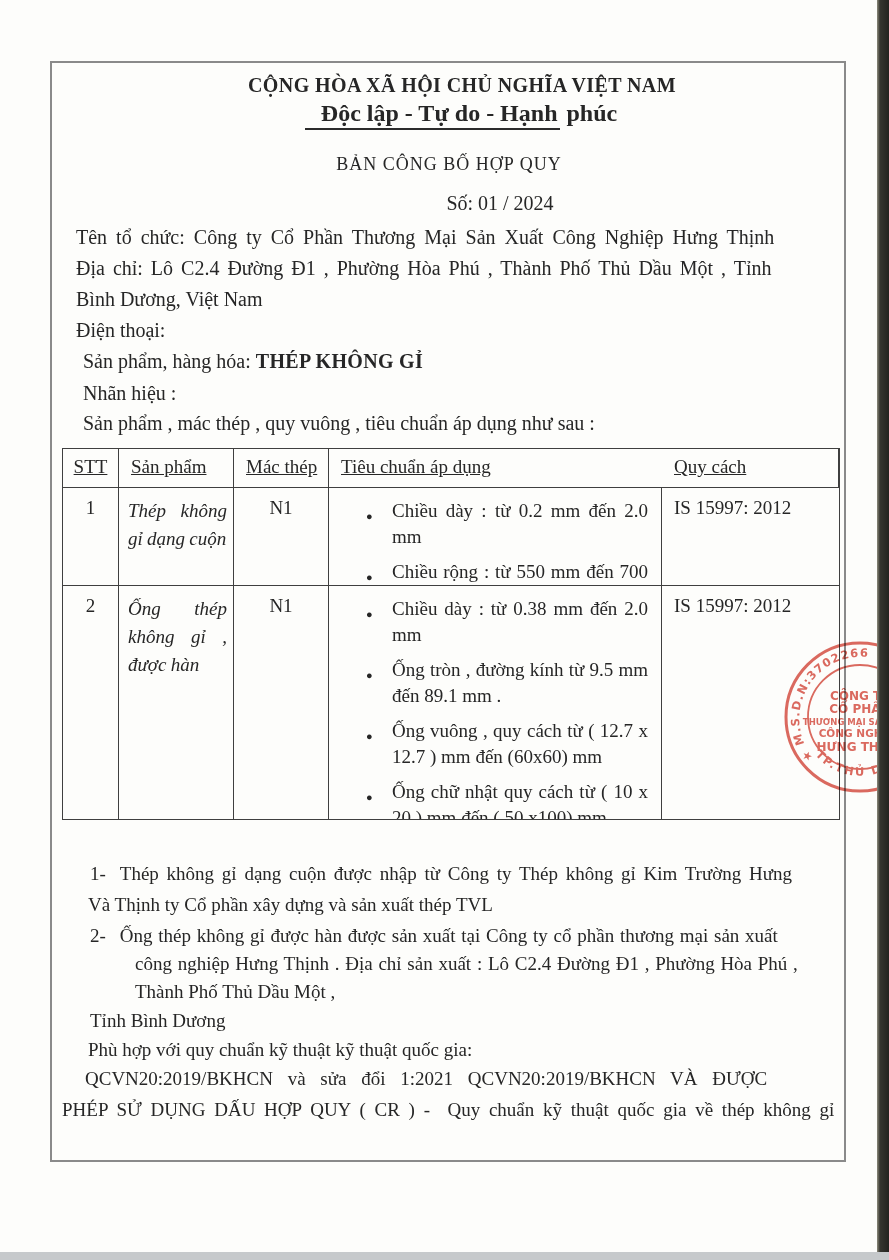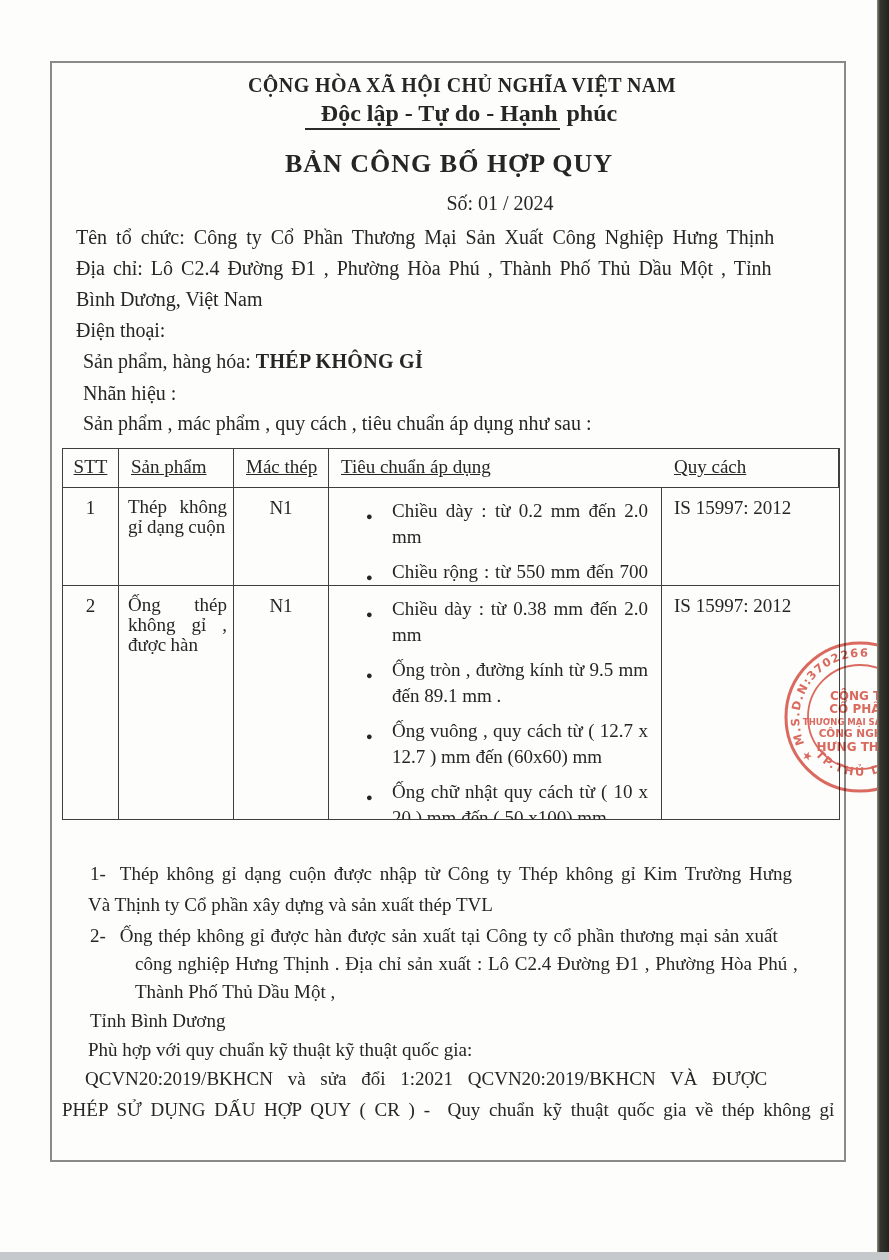--- a/index.html
+++ b/index.html
@@ -10,21 +10,21 @@
   }
   .border-box {
     position:absolute; left:50px; top:61px; width:796px; height:1101px;
     border:2px solid #8a8a8a; box-sizing:border-box;
   }
   .bl { position:absolute; white-space:pre; font-size:20px; line-height:26px; }
   .center-line { left:50px; width:798px; text-align:center; }
   .hdr1 { top:72px;  font-weight:bold; letter-spacing:.4px; padding-left:13px; }
   .hdr2 { top:100px; font-size:24px; font-weight:bold; padding-left:12px; }
   .hdr2 .ul { border-bottom:2px solid #2b2b2b; padding:0 3px 2px 16px; }
-  .title { top:151px; font-size:26px; font-weight:bold; letter-spacing:1px; }
+  .title { top:151px; font-size:18px; font-weight:normal; letter-spacing:1px; }
   .docno { top:190px; padding-left:51px; }
   .org1  { left:76px; top:224px; word-spacing:4px; }
   .org2  { left:76px; top:255px; word-spacing:3px; }
   .org3  { left:76px; top:286px; }
   .phone { left:76px; top:317px; }
   .prod  { left:83px; top:348px; }
   .prod b{ letter-spacing:.3px; }
   .brand { left:83px; top:380px; }
   .intro { left:83px; top:410px; }
 
@@ -34,21 +34,21 @@
     grid-template-columns:56px 115px 95px 333px 177px;
     grid-template-rows:39px 98px 233px;
     border:1.5px solid #3f3f3f;
   }
   .cell { box-sizing:border-box; border-right:1.5px solid #3f3f3f; border-bottom:1.5px solid #3f3f3f; font-size:19px; overflow:hidden; }
   .cell.lc { border-right:none; }
   .cell.lr { border-bottom:none; }
   .hc  { padding-top:7px; padding-left:12px;text-decoration:underline; }
   .hc.ctr { padding-left:0; text-align:center; }
   .c-stt  { text-align:center; padding-top:9px; }
-  .c-prod { padding:9px 6px 0 9px; text-align:justify; line-height:20px; word-spacing:-.5px; }
+  .c-prod { padding:9px 6px 0 9px; text-align:justify; line-height:28px; word-spacing:-.5px;font-style:italic; }
   .c-grade{ text-align:center; padding-top:9px; }
   .c-specs{ padding:10px 13px 0 36px; }
   .c-std  { padding:9px 0 0 12px; }
   .spec-item { position:relative; padding-left:27px; text-align:justify; line-height:26px; margin-bottom:9px; }
   .spec-item::before { content:"●"; position:absolute; left:1px; top:5px; font-size:11px; }
 
   .note { font-size:19px; }
   .n1l1 { left:90px;  top:861px; word-spacing:3px; }
   .n1l1 .mk, .n2l1 .mk { margin-right:14px; }
   .n1l2 { left:88px;  top:892px; }
@@ -89,21 +89,21 @@
 
   <div class="bl center-line title">BẢN CÔNG BỐ HỢP QUY</div>
   <div class="bl center-line docno">Số: 01 / 2024</div>
 
   <div class="bl org1">Tên tổ chức: Công ty Cổ Phần Thương Mại Sản Xuất Công Nghiệp Hưng Thịnh</div>
   <div class="bl org2">Địa chỉ: Lô C2.4 Đường Đ1 , Phường Hòa Phú , Thành Phố Thủ Dầu Một , Tỉnh</div>
   <div class="bl org3">Bình Dương, Việt Nam</div>
   <div class="bl phone">Điện thoại:</div>
   <div class="bl prod"><span>Sản phẩm, hàng hóa: </span><b>THÉP KHÔNG GỈ</b></div>
   <div class="bl brand">Nhãn hiệu :</div>
-  <div class="bl intro">Sản phẩm , mác phẩm , quy cách , tiêu chuẩn áp dụng như sau :</div>
+  <div class="bl intro">Sản phẩm , mác thép , quy vuông , tiêu chuẩn áp dụng như sau :</div>
 
   <div class="tbl">
     <div class="cell hc ctr">STT</div>
     <div class="cell hc">Sản phẩm</div>
     <div class="cell hc">Mác thép</div>
     <div class="cell hc lc">Tiêu chuẩn áp dụng</div>
     <div class="cell hc">Quy cách</div>
 
     <div class="cell c-stt">1</div>
     <div class="cell c-prod">Thép không gỉ dạng cuộn</div>

